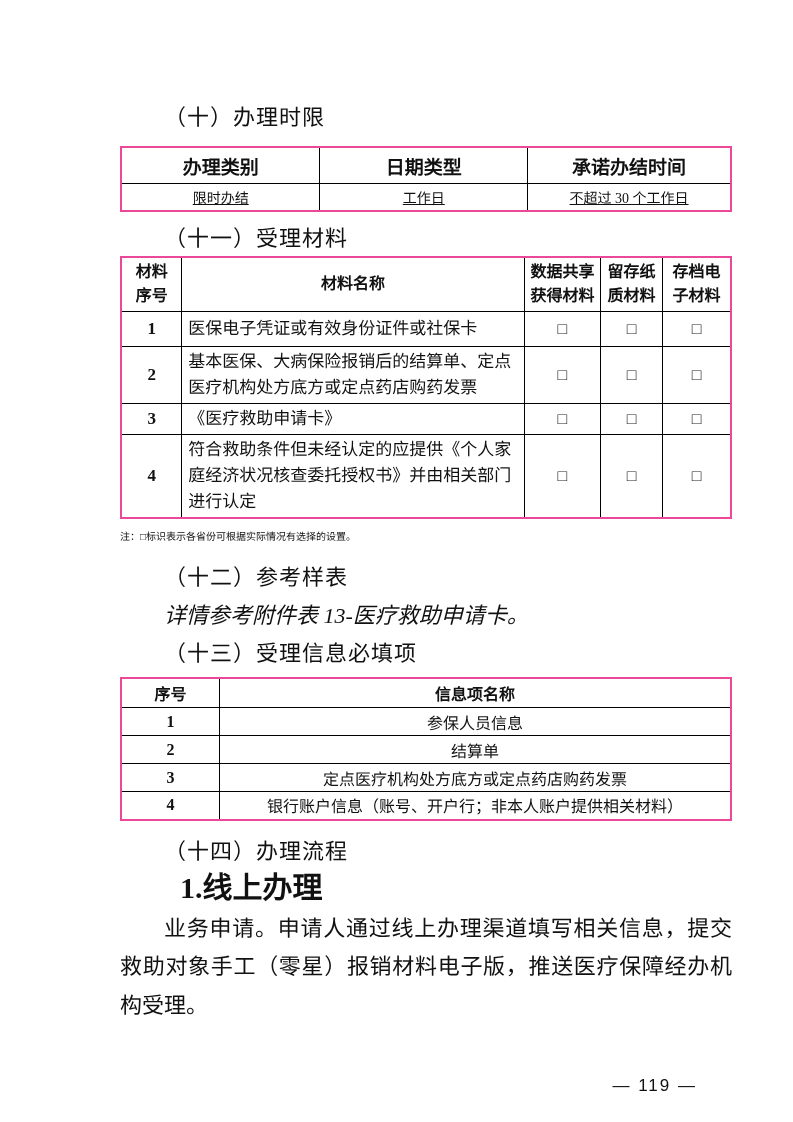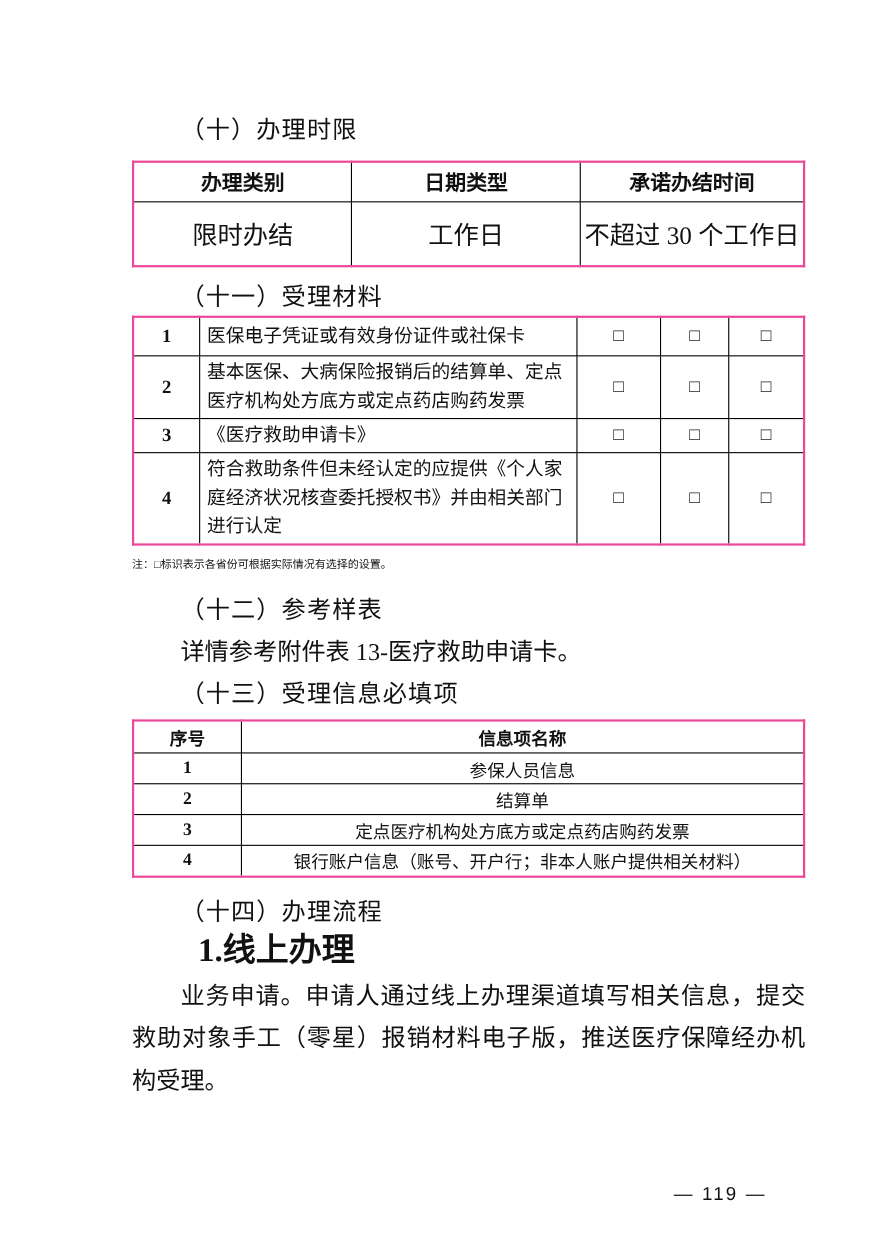--- a/index.html
+++ b/index.html
@@ -56,21 +56,21 @@
     padding: 0;
     vertical-align: middle;
     text-align: center;
     overflow: hidden;
   }
   th { font-weight: bold; }
   .prewrap { white-space: pre-line; }
   
   .t1 { margin-top: 13px; }
   .t1 th { height: 36px; font-size: 19px; }
-  .t1 td { height: 59px; font-size: 23px; }
+  .t1 td { height: 28px; font-size: 14px; text-decoration: underline; }
   
   .t2 { margin-top: 2px; }
   .t2 th { font-size: 16px; line-height: 24px; }
   .t2 .hrow th { height: 54px; }
   .t2 td { font-size: 17px; line-height: 26px; }
   .t2 td.name { text-align: left; padding: 2px 6px; }
   .t2 .r1 td { height: 35px; }
   .t2 .r2 td { height: 56px; }
   .t2 .r3 td { height: 28px; }
   .t2 .r4 td { height: 78px; }
@@ -83,21 +83,21 @@
     margin: 8px 0 0 0;
   }
   
   .t3 { margin-top: 8px; }
   .t3 th { height: 30px; font-size: 16px; }
   .t3 td { height: 28px; font-size: 16px; }
   
   .mt-h10 { margin-top: 103px; }
   .mt-h11 { margin-top: 12px; }
   .mt-h12 { margin-top: 16px; }
-  .mt-p12 { margin-top: 8px; }
+  .mt-p12 { margin-top: 8px; font-style: italic; }
   .mt-h13 { margin-top: 8px; }
   .mt-h14 { margin-top: 16px; }
   .mt-sub { margin-top: 7px; }
   .mt-para { margin-top: 8px; }
   .footer {
     position: absolute;
     top: 1076px;
     right: 96px;
     font-size: 17px;
     font-family: "Liberation Sans", "DejaVu Sans", sans-serif;
@@ -136,20 +136,31 @@
 
   <table class="t2">
     <colgroup>
         <col style="width:55px">
         <col style="width:310px">
         <col style="width:69px">
         <col style="width:56px">
         <col style="width:62px">
       </colgroup>
     <tbody>
+        <tr class="hrow">
+      <th class="prewrap">材料
+序号</th>
+      <th>材料名称</th>
+      <th class="prewrap">数据共享
+获得材料</th>
+      <th class="prewrap">留存纸
+质材料</th>
+      <th class="prewrap">存档电
+子材料</th>
+    </tr>
     <tr class="r1">
       <td class="num">1</td>
       <td class="name">医保电子凭证或有效身份证件或社保卡</td>
       <td class="cb">□</td>
       <td class="cb">□</td>
       <td class="cb">□</td>
     </tr>
     <tr class="r2">
       <td class="num">2</td>
       <td class="name">基本医保、大病保险报销后的结算单、定点医疗机构处方底方或定点药店购药发票</td>

